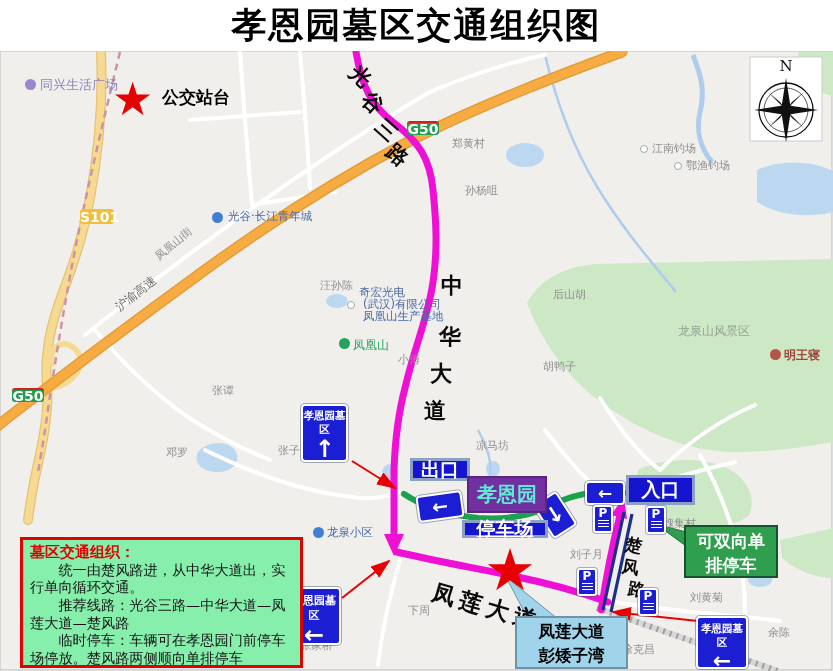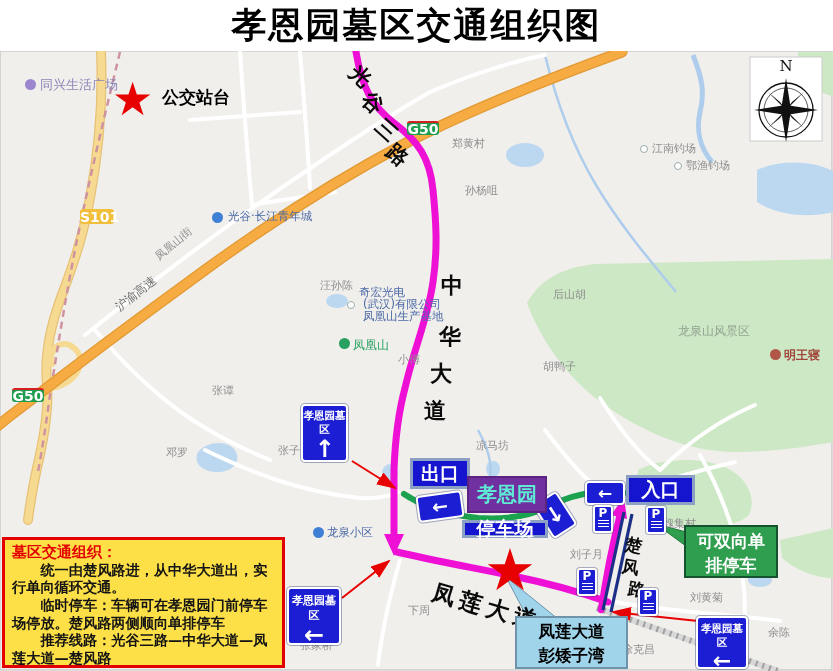--- a/index.html
+++ b/index.html
@@ -34,24 +34,24 @@
   .badge{position:absolute;border-radius:3px;color:#fff;font-weight:bold;font-size:14px;
          text-align:center;line-height:12px;}
   .badge.g{background:#1f9e50;border-top:2px solid #d42020;width:32px;height:12px;}
   .badge.s{background:#f2bf3c;border-top:2px solid #fff0;width:34px;height:13px;line-height:13px;}
   .psign{position:absolute;width:20px;height:28px;background:#1b1ed2;border:2px solid #fff;
          border-radius:3px;box-sizing:border-box;color:#fff;text-align:center;
          box-shadow:0 0 0 1px rgba(60,70,120,.4);}
   .psign .p{font-weight:bold;font-size:12px;line-height:13px;display:block;}
   .psign .tiny{display:block;margin:0 auto;width:11px;height:8px;
       background:repeating-linear-gradient(#fff 0 1px,#1b1ed2 1px 3px);}
-  #infobox{position:absolute;left:2px;top:537px;width:283px;height:131px;background:#fde047;
+  #infobox{position:absolute;left:20px;top:537px;width:283px;height:131px;background:#86efac;
            border:3px solid #e30000;box-sizing:border-box;padding:3px 7px 0 7px;z-index:3;}
   #infobox .hd{color:#e30000;font-weight:bold;font-size:15px;line-height:1.25;}
-  #infobox p{margin:0;color:#141414;font-weight:bold;font-size:14.2px;line-height:1.24;
+  #infobox p{margin:0;color:#141414;font-weight:normal;font-size:14.2px;line-height:1.24;
              text-indent:2em;}
   #titleband{position:absolute;left:0;top:0;width:833px;height:51px;background:#fff;z-index:4;
              display:flex;align-items:center;justify-content:center;}
   #titleband .ttl{font-size:35px;font-weight:900;color:#000;letter-spacing:2px;}
   #compassN{position:absolute;left:750px;top:57px;width:72px;height:20px;text-align:center;
             font-family:"DejaVu Serif",serif;font-size:15px;color:#111;z-index:3;}
 </style>
 </head>
 <body>
 
@@ -241,21 +241,21 @@
     <div class="bsign" style="left:417px;top:493px;width:46px;height:27px;transform:rotate(-8deg);">
       <span class="a" style="font-size:19px;line-height:23px;">←</span>
     </div>
     <div class="bsign" style="left:541px;top:495px;width:28px;height:40px;transform:rotate(-33deg);">
       <span class="a" style="font-size:22px;line-height:36px;">↓</span>
     </div>
     <div class="bsign" style="left:585px;top:481px;width:40px;height:24px;">
       <span class="a" style="font-size:17px;line-height:20px;">←</span>
     </div>
 
-    <div class="navybox" style="left:410px;top:458px;width:60px;height:31px;font-size:19px;">出口</div>
+    <div class="navybox" style="left:410px;top:458px;width:60px;height:23px;font-size:19px;">出口</div>
     <div class="navybox" style="left:626px;top:475px;width:69px;height:30px;font-size:19px;">入口</div>
     <div class="navybox" style="left:462px;top:520px;width:86px;height:18px;font-size:19px;text-decoration:underline;">停车场</div>
     <div class="purplebox" style="left:467px;top:476px;width:80px;height:37px;font-size:20px;">孝恩园</div>
 
     <div class="psign" style="left:593px;top:505px;">
       <span class="p">P</span>
         <span class="tiny"></span>
     </div>
     <div class="psign" style="left:646px;top:506px;">
       <span class="p">P</span>
@@ -276,22 +276,22 @@
     </div>
     <div class="callout" style="left:515px;top:616px;width:113px;height:53px;font-size:16.5px;padding-top:2px;">
       <div>凤莲大道</div>
       <div>彭矮子湾</div>
     </div>
   </div>
 
   <div id="infobox">
     <div class="hd">墓区交通组织：</div>
     <p>统一由楚风路进，从中华大道出，实行单向循环交通。</p>
+    <p>推荐线路：光谷三路—中华大道—凤莲大道—楚风路</p>
     <p>临时停车：车辆可在孝恩园门前停车场停放。楚风路两侧顺向单排停车</p>
-    <p>推荐线路：光谷三路—中华大道—凤莲大道—楚风路</p>
   </div>
 
   <div id="compassN">N</div>
 
   <div id="titleband">
     <span class="ttl">孝恩园墓区交通组织图</span>
   </div>
 
 </div>
 

